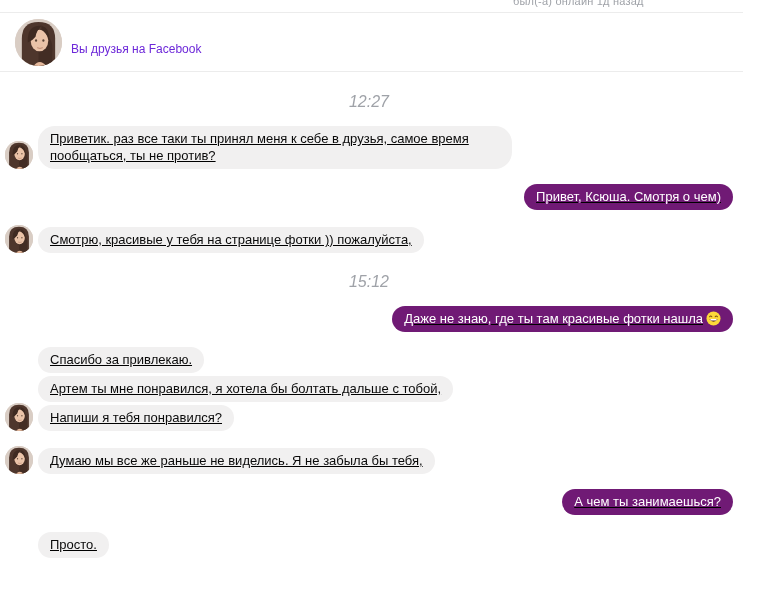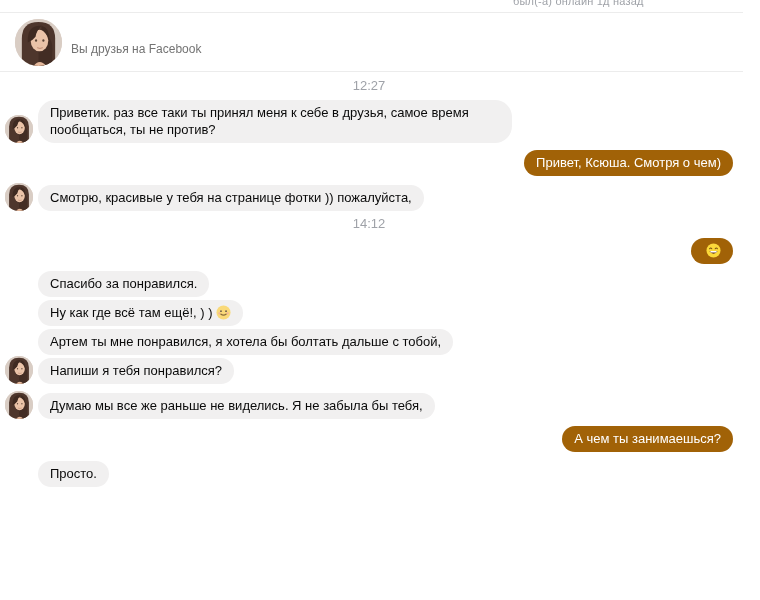--- a/index.html
+++ b/index.html
@@ -17,34 +17,34 @@
   
   .header{position:absolute;top:13px;left:0;right:0;height:59px;border-bottom:1px solid #ececec;
           display:flex;align-items:center;padding-left:15px;box-sizing:border-box;}
   .avatar{border-radius:50%;overflow:hidden;background:#d9cdc4;flex:0 0 auto;}
   .avatar-lg{width:47px;height:47px;}
   .avatar-sm{width:28px;height:28px;margin-right:5px;}
   .avatar-fill{width:100%;height:100%;}
   .avatar-fill svg{width:100%;height:100%;display:block;}
   .meta{margin-left:9px;display:flex;flex-direction:column;}
   .name-redacted{height:13px;width:140px;background:#fff;}
-  .friends-label{font-size:12px;color:#737373;margin-top:1px;}
+  .friends-label{font-size:12px;color:#6d28d9;margin-top:1px;}
 
   
   .messages{position:absolute;top:73px;left:0;right:0;bottom:0;padding:0 10px 0 5px;overflow:hidden;}
-  .time-row{text-align:center;font-size:13px;color:#9fa2a8;margin:5px 0 2px;}
-  .row{display:flex;margin-top:7px;}
+  .time-row{text-align:center;font-size:16px;color:#9fa2a8;margin:20px 0 2px;font-style:italic;}
+  .row{display:flex;margin-top:15px;text-decoration:underline;}
   .row.incoming{align-items:flex-end;}
   .row.outgoing{justify-content:flex-end;}
   .stack{display:flex;flex-direction:column;gap:3px;min-width:0;}
   .row.incoming .stack{align-items:flex-start;}
   .row.outgoing .stack{align-items:flex-end;}
   .bubble{padding:4px 12px 5px;border-radius:17px;font-size:13px;line-height:17px;word-wrap:break-word;}
   .incoming .bubble{background:#f1f0f0;color:#0a0a0a;max-width:450px;}
-  .outgoing .bubble{background:#a16207;color:#fff;max-width:470px;}
+  .outgoing .bubble{background:#701a75;color:#fff;max-width:470px;}
   .hidden-avatar{visibility:hidden;}
   .emoji{display:inline-block;margin-left:3px;vertical-align:-3px;}
   .emoji svg{width:15px;height:15px;display:block;}
 </style>
 </head>
 <body>
 
 <div class="chat">
 
   <span class="status-top">был(-а) онлайн 1д назад</span>
@@ -115,24 +115,24 @@
     <ellipse cx="29" cy="22" rx="1.1" ry="1.3" fill="#5a4436"></ellipse>
     <path d="M23 29.5 Q25.5 30.8 28 29.5" stroke="#c08a74" stroke-width="1" fill="none" stroke-linecap="round"></path>
     <path d="M19 48 Q25 40 32 48 Z" fill="#e5b99c"></path>
   </svg>
 </div>
         </div>
         <div class="stack">
           <div class="bubble"><span>Смотрю, красивые у тебя на странице фотки )) пожалуйста,</span></div>
         </div>
       </div>
-      <div class="time-row">14:12</div>
+      <div class="time-row">15:12</div>
       <div class="row outgoing">
         <div class="stack">
-          <div class="bubble"><span class="emoji">
+          <div class="bubble"><span>Даже не знаю, где ты там красивые фотки нашла</span><span class="emoji">
   <svg viewBox="0 0 16 16" xmlns="http://www.w3.org/2000/svg">
     <circle cx="8" cy="8" r="7.5" fill="#fcd93a"></circle>
     <path d="M3.8 6.1 Q5 4.4 6.2 6.1" stroke="#7a4f10" stroke-width="1.1" fill="none" stroke-linecap="round"></path>
     <path d="M9.8 6.1 Q11 4.4 12.2 6.1" stroke="#7a4f10" stroke-width="1.1" fill="none" stroke-linecap="round"></path>
     <path d="M3.6 8.4 Q8 14.6 12.4 8.4 Z" fill="#5a2d16"></path>
     <rect x="4.5" y="8.6" width="7" height="1.5" rx="0.7" fill="#ffffff"></rect>
   </svg>
 </span></div>
         </div>
       </div>
@@ -147,31 +147,21 @@
     <path d="M13 22 Q13 6 27 7 Q22 12 21 18 Q18 22 13 24 Z" fill="#3f2a21"></path>
     <path d="M27 7 Q36 9 35 22 Q32 14 27 11 Z" fill="#3f2a21"></path>
     <ellipse cx="21.5" cy="22" rx="1.1" ry="1.3" fill="#5a4436"></ellipse>
     <ellipse cx="29" cy="22" rx="1.1" ry="1.3" fill="#5a4436"></ellipse>
     <path d="M23 29.5 Q25.5 30.8 28 29.5" stroke="#c08a74" stroke-width="1" fill="none" stroke-linecap="round"></path>
     <path d="M19 48 Q25 40 32 48 Z" fill="#e5b99c"></path>
   </svg>
 </div>
         </div>
         <div class="stack">
-          <div class="bubble"><span>Спасибо за понравился.</span></div>
-          <div class="bubble"><span>Ну как где всё там ещё!, ) )</span><span class="emoji">
-  <svg viewBox="0 0 16 16" xmlns="http://www.w3.org/2000/svg">
-    <circle cx="8" cy="8" r="7.5" fill="#f9d978"></circle>
-    <circle cx="5.3" cy="6.6" r="0.95" fill="#67584a"></circle>
-    <circle cx="10.7" cy="6.6" r="0.95" fill="#67584a"></circle>
-    <path d="M5 9.6 Q8 12 11 9.6" stroke="#8a6d3b" stroke-width="1.1" fill="none" stroke-linecap="round"></path>
-    <circle cx="3.6" cy="8.8" r="1.2" fill="#f3a99f" opacity="0.85"></circle>
-    <circle cx="12.4" cy="8.8" r="1.2" fill="#f3a99f" opacity="0.85"></circle>
-  </svg>
-</span></div>
+          <div class="bubble"><span>Спасибо за привлекаю.</span></div>
           <div class="bubble"><span>Артем ты мне понравился, я хотела бы болтать дальше с тобой,</span></div>
           <div class="bubble"><span>Напиши я тебя понравился?</span></div>
         </div>
       </div>
       <div class="row incoming">
         <div class="avatar avatar-sm">
           <div class="avatar-fill">
   <svg viewBox="0 0 48 48" xmlns="http://www.w3.org/2000/svg" preserveAspectRatio="xMidYMid slice">
     <rect x="0" y="0" width="48" height="48" fill="#d9cdc4"></rect>
     <path d="M7 50 L7 20 Q7 3 24 3 Q41 3 41 20 L41 50 Z" fill="#4e362c"></path>

